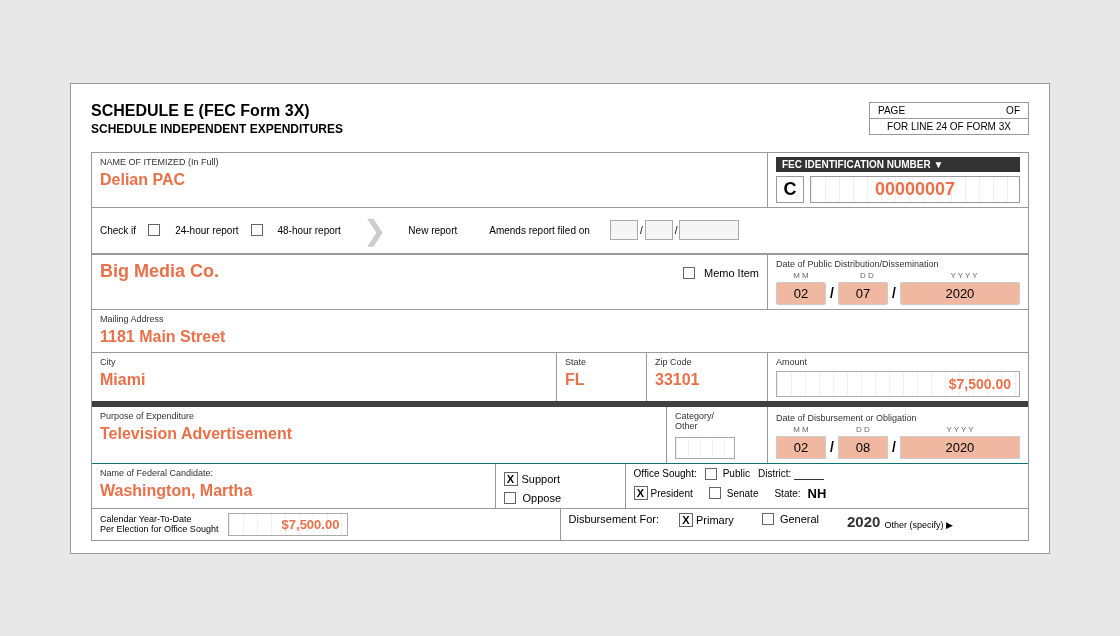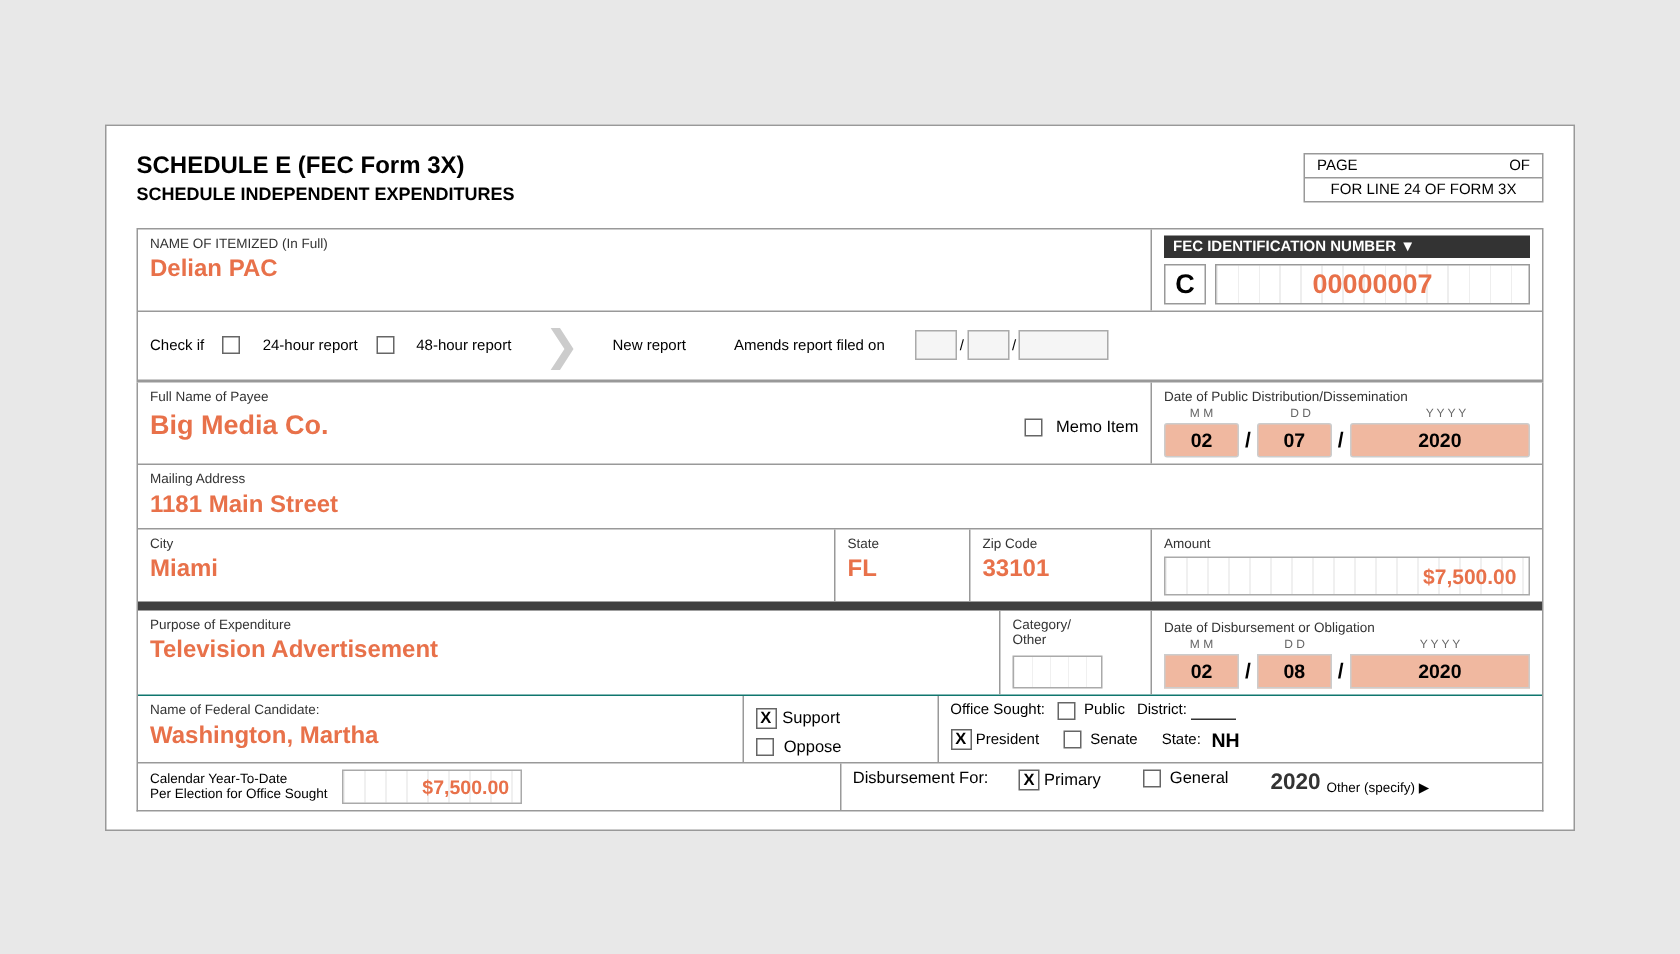--- a/index.html
+++ b/index.html
@@ -158,21 +158,21 @@
     }
     .date-cell {
       border: 1px solid #aaa;
       text-align: center;
       padding: 3px 2px;
       font-size: 10px;
       background: repeating-linear-gradient(90deg, #f5f5f5 0px, #f5f5f5 1px, transparent 1px, transparent 10px);
     }
     .date-cell.filled {
       background: #f0b8a0;
-      font-weight: bold;
+      font-weight: normal;
       font-size: 13px;
       border: 1px solid #ccc;
     }
     .address-row {
       padding: 4px 8px;
       border-bottom: 1px solid #999;
     }
     .city-cell {
       flex: 1;
       padding: 4px 8px;
@@ -298,21 +298,20 @@
         <span style="font-size:10px; align-self:center;">/</span>
         <div style="border:1px solid #aaa; width:60px; height:20px; background:#f5f5f5;"></div>
       </div>
     </div>
   </div>
 
   <div class="main-body">
 
     <div class="payee-row">
       <div class="payee-left">
-        <div class="field-label">Full Name of Payee</div>
         <div style="display:flex; justify-content:space-between; align-items:center;">
           <div class="field-value" style="font-size:18px;">Big Media Co.</div>
           <div class="memo-row">
             <span class="checkbox"></span>
             <span>Memo Item</span>
           </div>
         </div>
       </div>
       <div class="payee-right">
         <div class="field-label">Date of Public Distribution/Dissemination</div>

